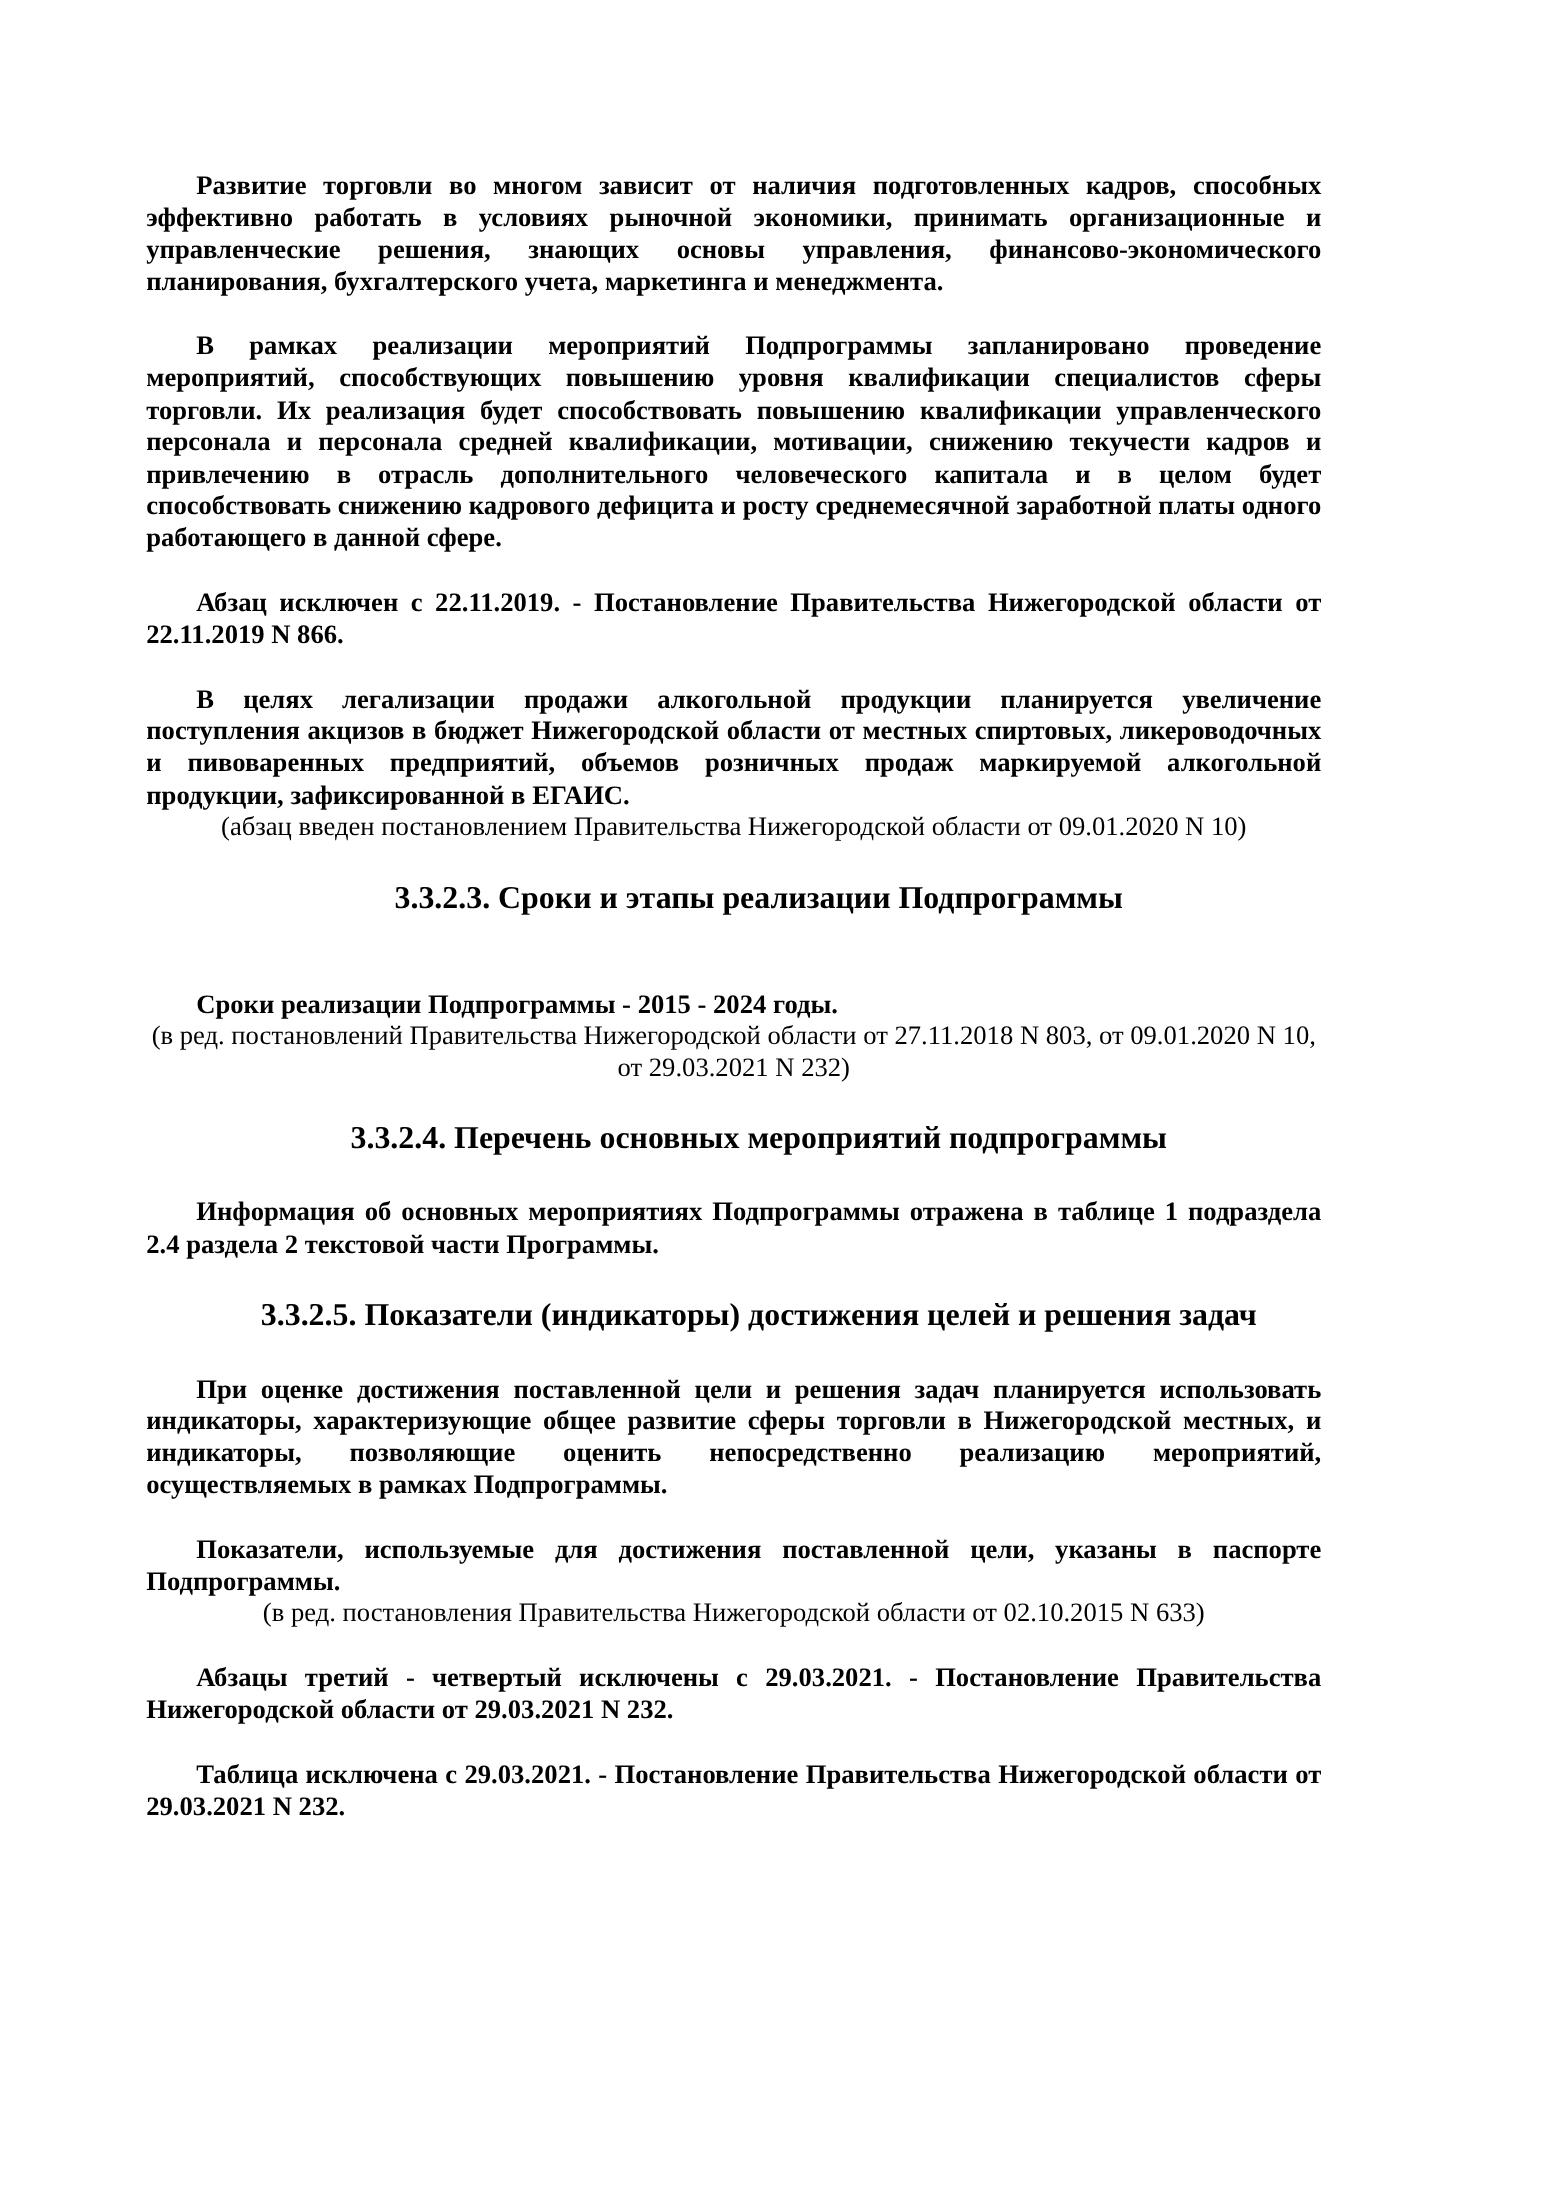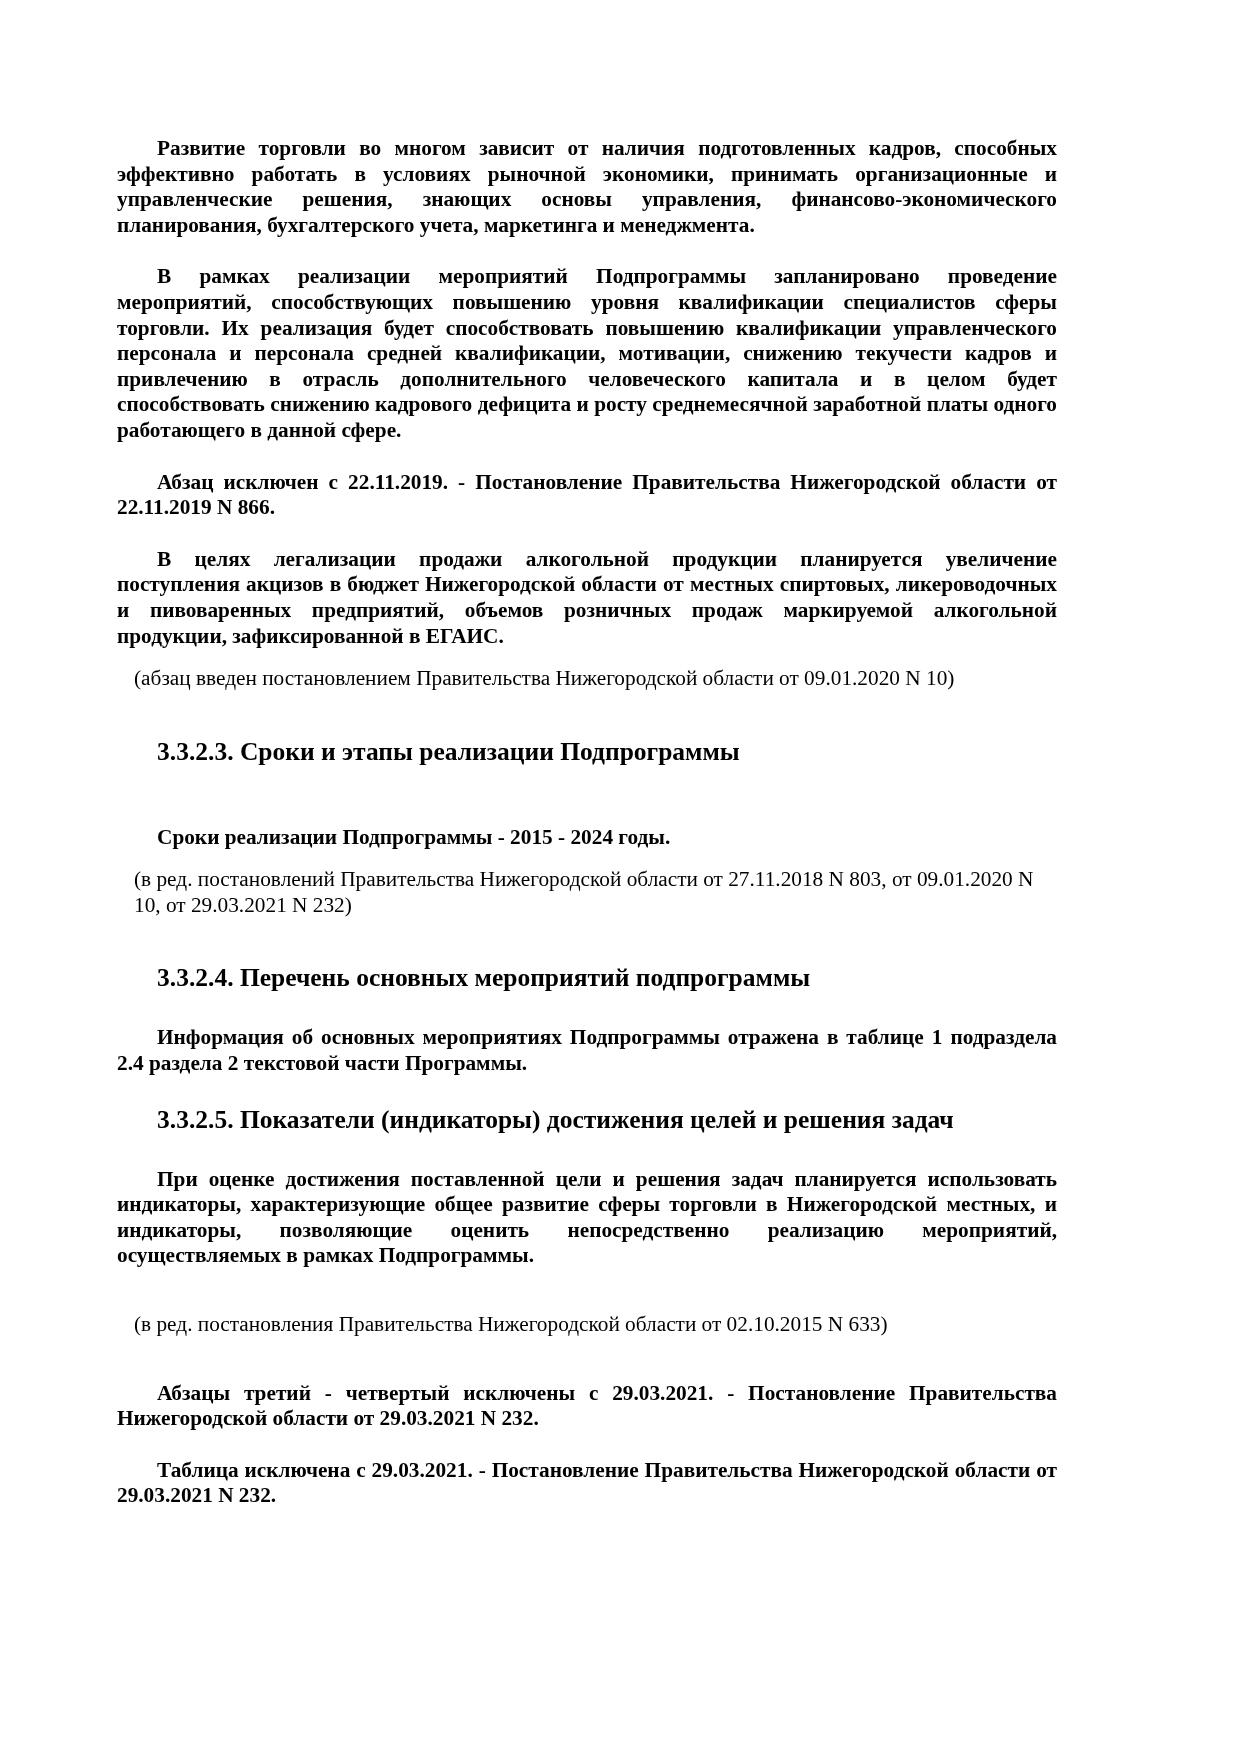--- a/index.html
+++ b/index.html
@@ -25,30 +25,31 @@
       font-size: 21.3px;
       line-height: 25.6px;
       text-align: justify;
       text-indent: 40px;
       margin: 0;
       font-weight: bold;
     }
     .note {
       font-size: 21.3px;
       line-height: 25.6px;
-      text-align: left;
-      margin: 17px;
+      text-align: center;
+      margin: 0;
       text-indent: 0;
     }
     .heading {
       font-weight: bold;
       font-size: 25.5px;
       line-height: 30px;
       margin: 0;
       padding-left: 40px;
+      text-align: center;
     }
     .gap-m { height: 26px; }
     .gap-h { height: 28px; }
     .gap-hb { height: 32px; }
   </style>
 </head>
 <body>
 
 <div class="page">
 
@@ -79,20 +80,21 @@
 
   <p class="para">Информация об основных мероприятиях Подпрограммы отражена в таблице 1 подраздела 2.4 раздела 2 текстовой части Программы.</p>
   <div class="gap-h"></div>
 
   <h2 class="heading">3.3.2.5. Показатели (индикаторы) достижения целей и решения задач</h2>
   <div class="gap-hb"></div>
 
   <p class="para">При оценке достижения поставленной цели и решения задач планируется использовать индикаторы, характеризующие общее развитие сферы торговли в Нижегородской местных, и индикаторы, позволяющие оценить непосредственно реализацию мероприятий, осуществляемых в рамках Подпрограммы.</p>
   <div class="gap-m"></div>
 
+  <p class="para">Показатели, используемые для достижения поставленной цели, указаны в паспорте Подпрограммы.</p>
   <p class="note">(в ред. постановления Правительства Нижегородской области от 02.10.2015 N 633)</p>
   <div class="gap-m"></div>
 
   <p class="para">Абзацы третий - четвертый исключены с 29.03.2021. - Постановление Правительства Нижегородской области от 29.03.2021 N 232.</p>
   <div class="gap-m"></div>
 
   <p class="para">Таблица исключена с 29.03.2021. - Постановление Правительства Нижегородской области от 29.03.2021 N 232.</p>
 
 </div>
 

